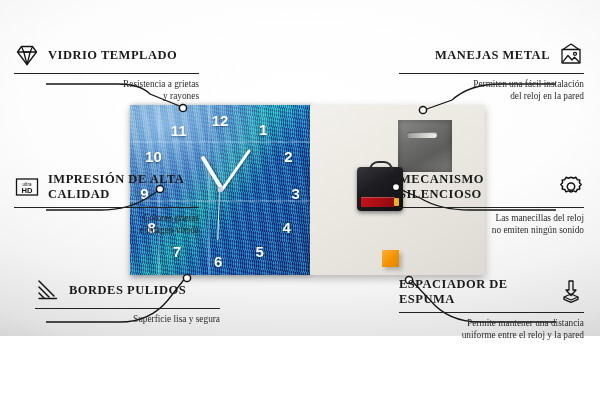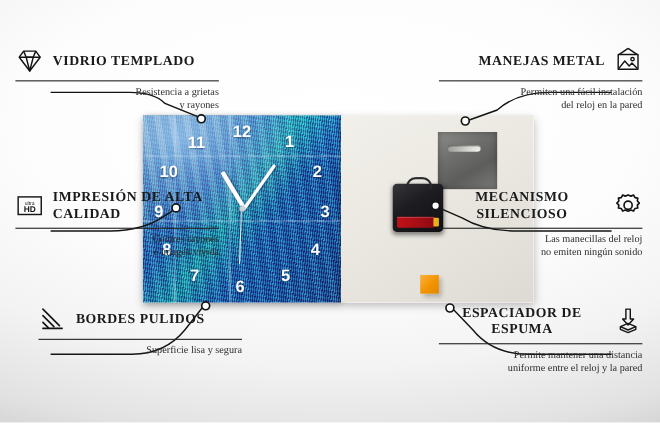--- a/index.html
+++ b/index.html
@@ -2,21 +2,21 @@
 <html><head>
 <meta charset="utf-8">
 <style>
   html,body{margin:0;padding:0;}
   body{
     width:600px;height:400px;overflow:hidden;
     font-family:"Liberation Serif", serif;
     background:#ffffff;
   }
   #stage{
-    position:relative;width:600px;height:384px;
+    position:relative;width:600px;height:336px;
     background:
       radial-gradient(120% 95% at 50% 30%, #ffffff 0%, #fdfdfd 38%, #f3f3f3 60%, #e2e2e2 78%, #c9c9c9 92%, #b5b5b5 100%);
   }
 
   
   .panel{position:absolute;}
 
   #clock-panel{
     left:130px;top:105px;width:180px;height:170px;
     background:
@@ -94,21 +94,21 @@
   #lines{position:absolute;left:0;top:0;width:600px;height:400px;pointer-events:none;}
 
   .callout{position:absolute;width:185px;}
   .callout .head{display:flex;align-items:center;gap:8px;}
   .callout.right .head{flex-direction:row-reverse;}
   .callout .title{
     font-family:"Liberation Serif", serif;font-weight:700;
     font-size:12.5px;line-height:1.18;letter-spacing:.5px;color:#1a1a1a;
     text-transform:uppercase;
   }
-  .callout.right .title{text-align:center;}
+  .callout.right .title{text-align:left;}
   .callout .rule{height:1px;background:#222;margin:5px 0 4px;}
   .callout .desc{
     font-family:"Liberation Serif", serif;font-size:9.3px;line-height:1.32;color:#2b2b2b;
     white-space:pre-line;
     text-align:right;
   }
   .callout.right .desc{}
   .ico{width:26px;height:26px;flex:0 0 26px;display:block;}
   .ico svg{display:block;width:26px;height:26px;}
 
@@ -207,21 +207,21 @@
         <svg viewBox="0 0 26 26">
           <rect x="2.5" y="5" width="21" height="16" fill="none" stroke="#141414" stroke-width="1.3"></rect>
           <text x="13" y="12" font-family="Liberation Sans, sans-serif" font-size="4.6" fill="#141414" text-anchor="middle">ultra</text>
           <text x="13" y="19" font-family="Liberation Sans, sans-serif" font-size="7.6" font-weight="bold" fill="#141414" text-anchor="middle">HD</text>
         </svg>
       </span>
       <div class="title">IMPRESIÓN DE
 ALTA CALIDAD</div>
     </div>
     <div class="rule"></div>
-    <div class="desc">Colores rayones
+    <div class="desc">Colores grietas
 e imagen vívida</div>
   </div>
 
   <div class="callout left" id="c-bordes">
     <div class="head">
       <span class="ico">
         <svg viewBox="0 0 26 26">
             <g stroke="#141414" stroke-width="1.5" fill="none" stroke-linecap="round">
           <path d="M4,4 L19,19"></path>
               <path d="M4,10 L14,20"></path>

